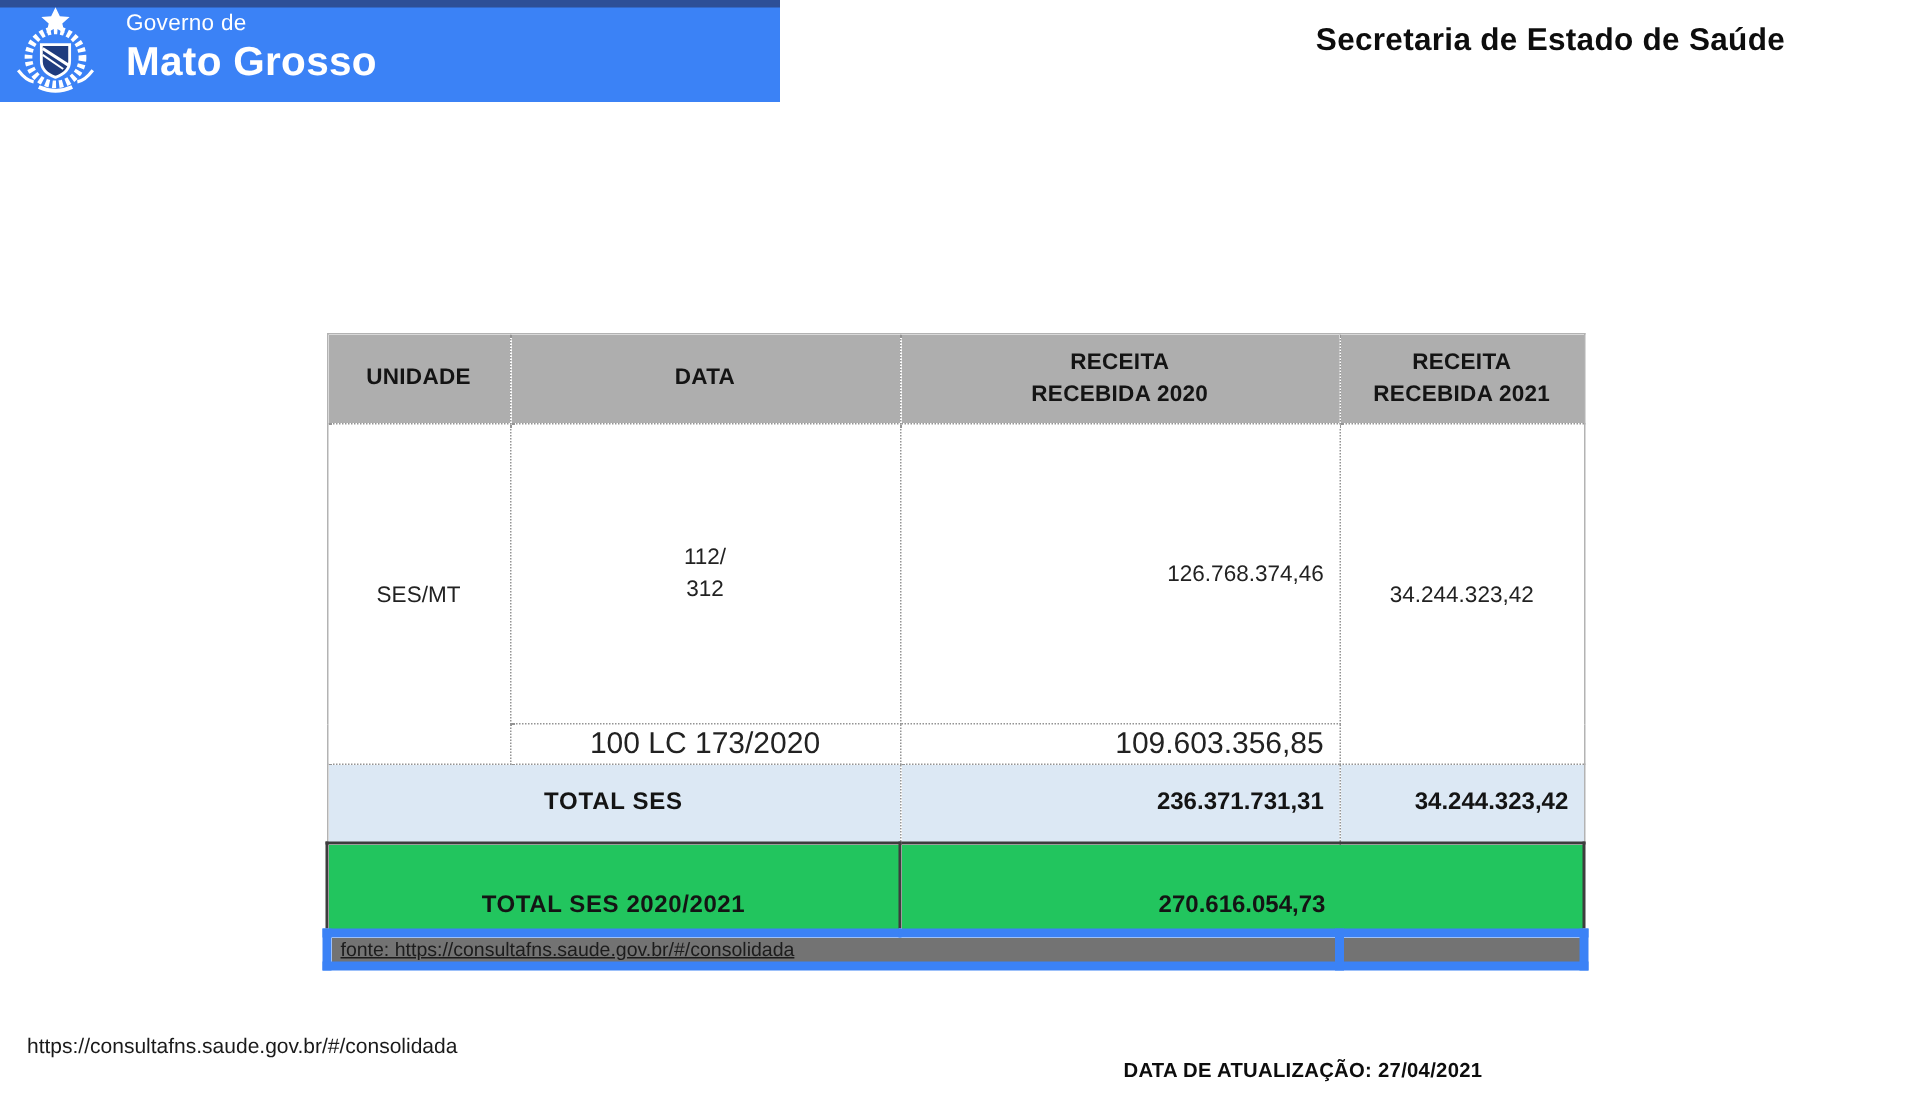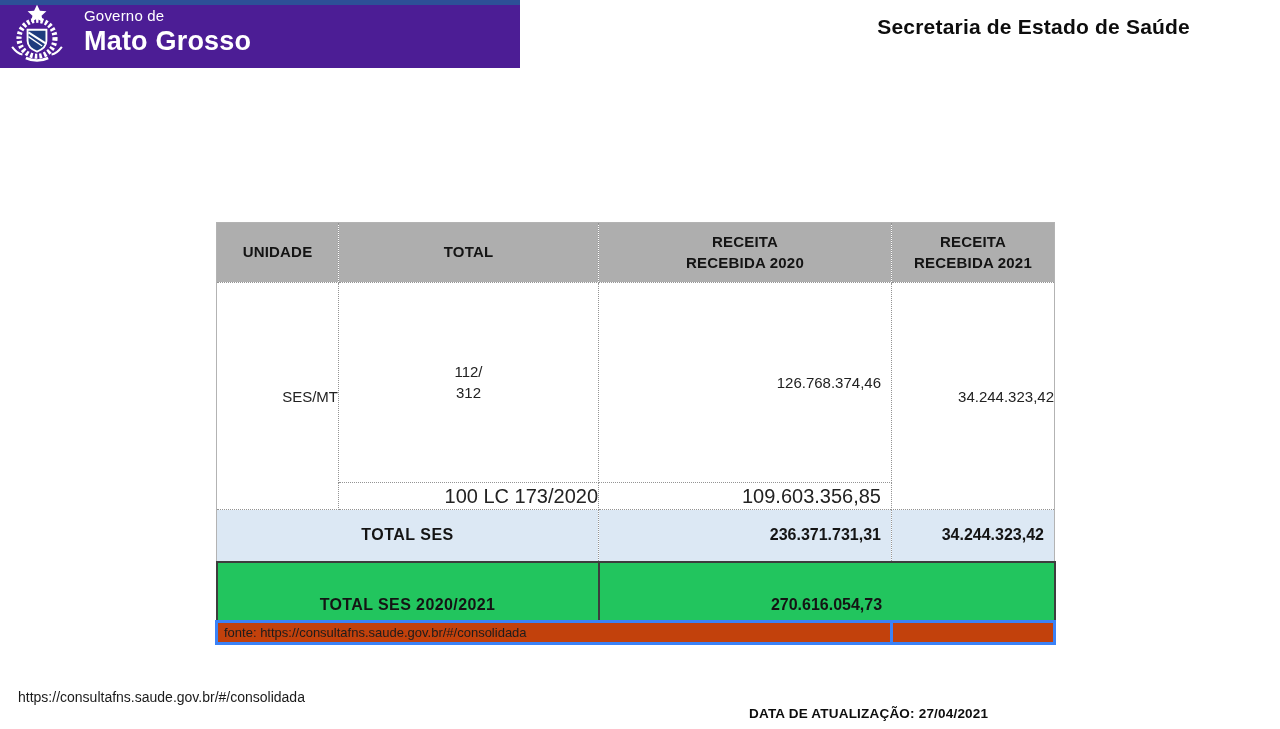--- a/index.html
+++ b/index.html
@@ -12,21 +12,21 @@
     height: 729px;
     background: #ffffff;
     overflow: hidden;
   }
 
   
   .banner {
     position: absolute;
     left: 0; top: 0;
     width: 520px; height: 68px;
-    background: #4c1d95;
+    background: #3b82f6;
   }
   .banner-top-strip {
     position: absolute;
     left: 0; top: 0;
     width: 100%; height: 5px;
     background: #2d4f97;
   }
   .emblem {
     position: absolute;
     left: 7px; top: 4px;
@@ -89,21 +89,21 @@
     height: 60px;
     font-size: 15px;
     font-weight: 700;
     text-align: center;
     color: #141414;
     line-height: 1.35;
     letter-spacing: .2px;
   }
   .row-data1 td { height: 200px; font-size: 15px; }
   .row-data2 td { height: 27px; font-size: 20px; }
-  .cell-center { text-align: right; }
+  .cell-center { text-align: center; }
   .cell-num { text-align: right; padding-right: 10px; }
   .fonte-lines { text-align: center; line-height: 1.35; }
 
   .row-total td {
     background: #dce8f4;
     height: 52px;
     font-size: 16px;
     font-weight: 700;
     color: #141414;
   }
@@ -116,25 +116,26 @@
     font-size: 16px;
     font-weight: 700;
     color: #141414;
     vertical-align: bottom;
     padding-bottom: 6px;
   }
   .row-total2 .total2-label { text-align: center; letter-spacing: .4px; }
   .row-total2 .total2-value { text-align: center; }
 
   .row-source td {
-    background: #c2410c;
-    border: 3px solid #3b82f6;
+    background: #737373;
+    border: 6px solid #3b82f6;
     height: 22px;
     font-size: 13px;
     color: #1c1c1c;
+    text-decoration: underline;
   }
   .row-source .source-note { text-align: left; padding-left: 6px; }
 
   
   .footer-url {
     position: absolute;
     left: 18px; top: 689px;
     font-size: 14px;
     color: #1a1a1a;
   }
@@ -177,21 +178,21 @@
     <table class="tbl">
       <colgroup>
         <col style="width:122px">
         <col style="width:260px">
         <col style="width:293px">
         <col style="width:163px">
       </colgroup>
       <thead>
         <tr>
           <th>UNIDADE</th>
-          <th>TOTAL</th>
+          <th>DATA</th>
           <th>
             <div>RECEITA</div>
             <div>RECEBIDA 2020</div>
           </th>
           <th>
             <div>RECEITA</div>
             <div>RECEBIDA 2021</div>
           </th>
         </tr>
       </thead>

